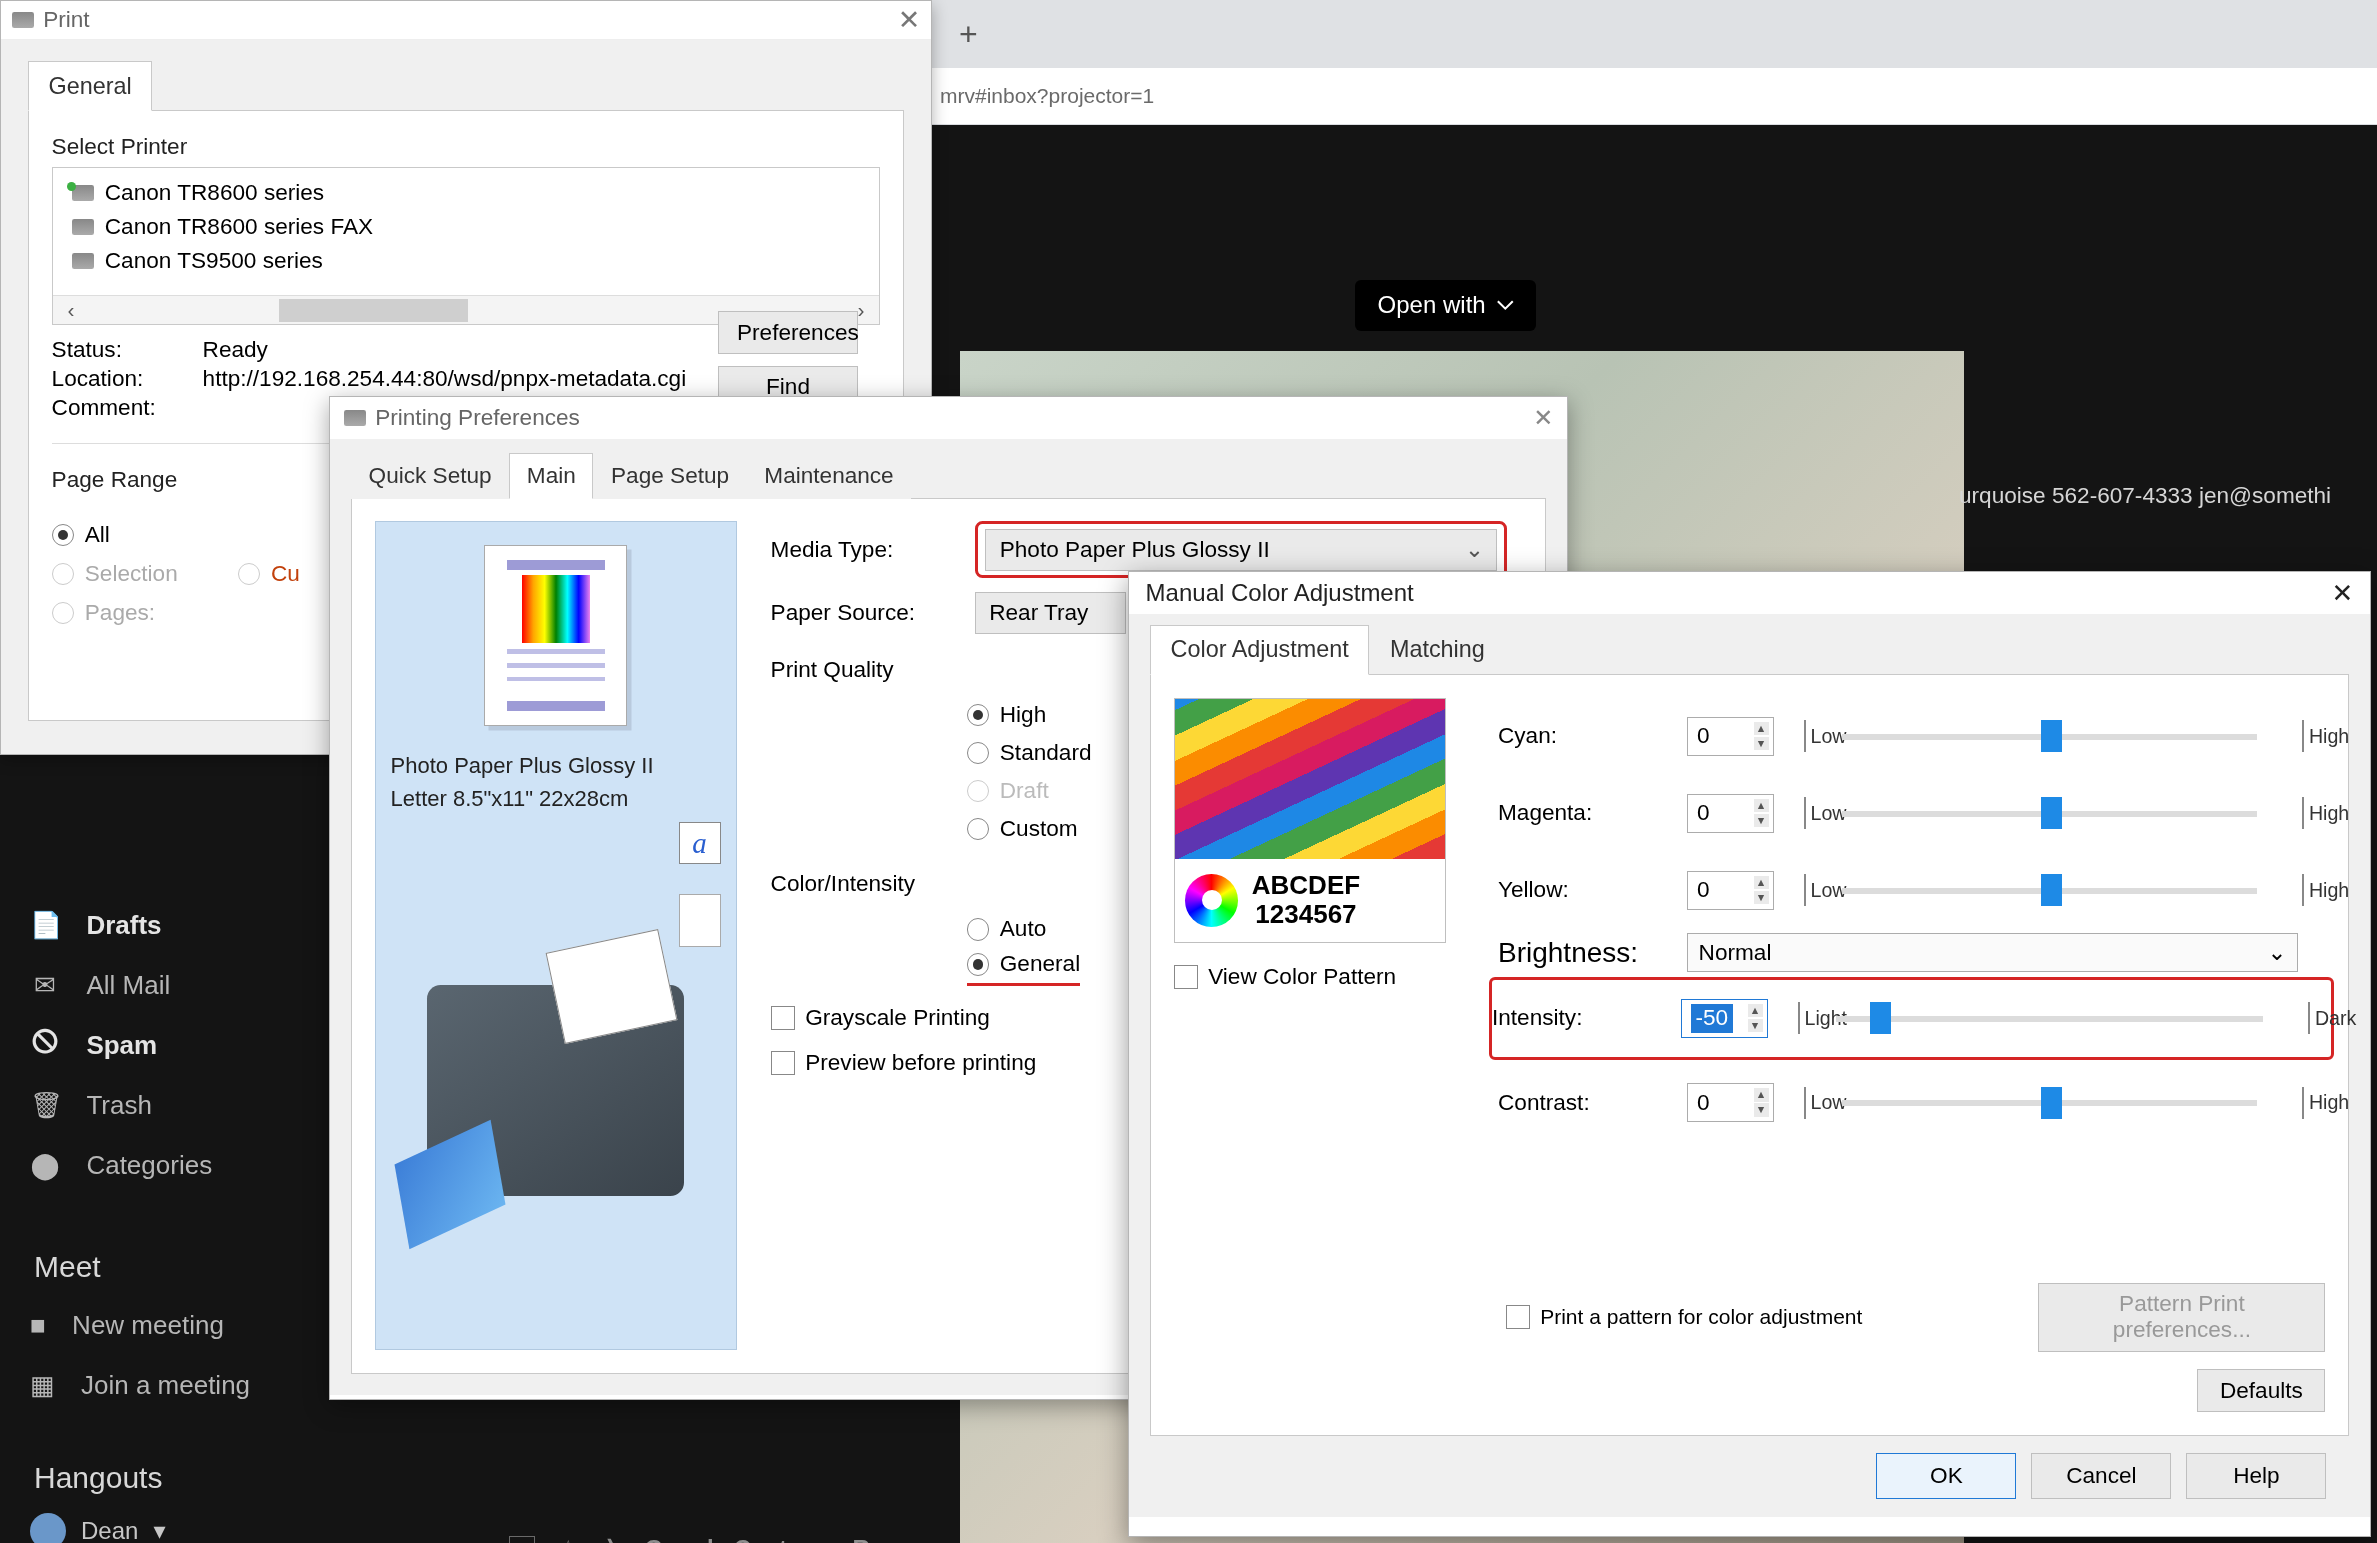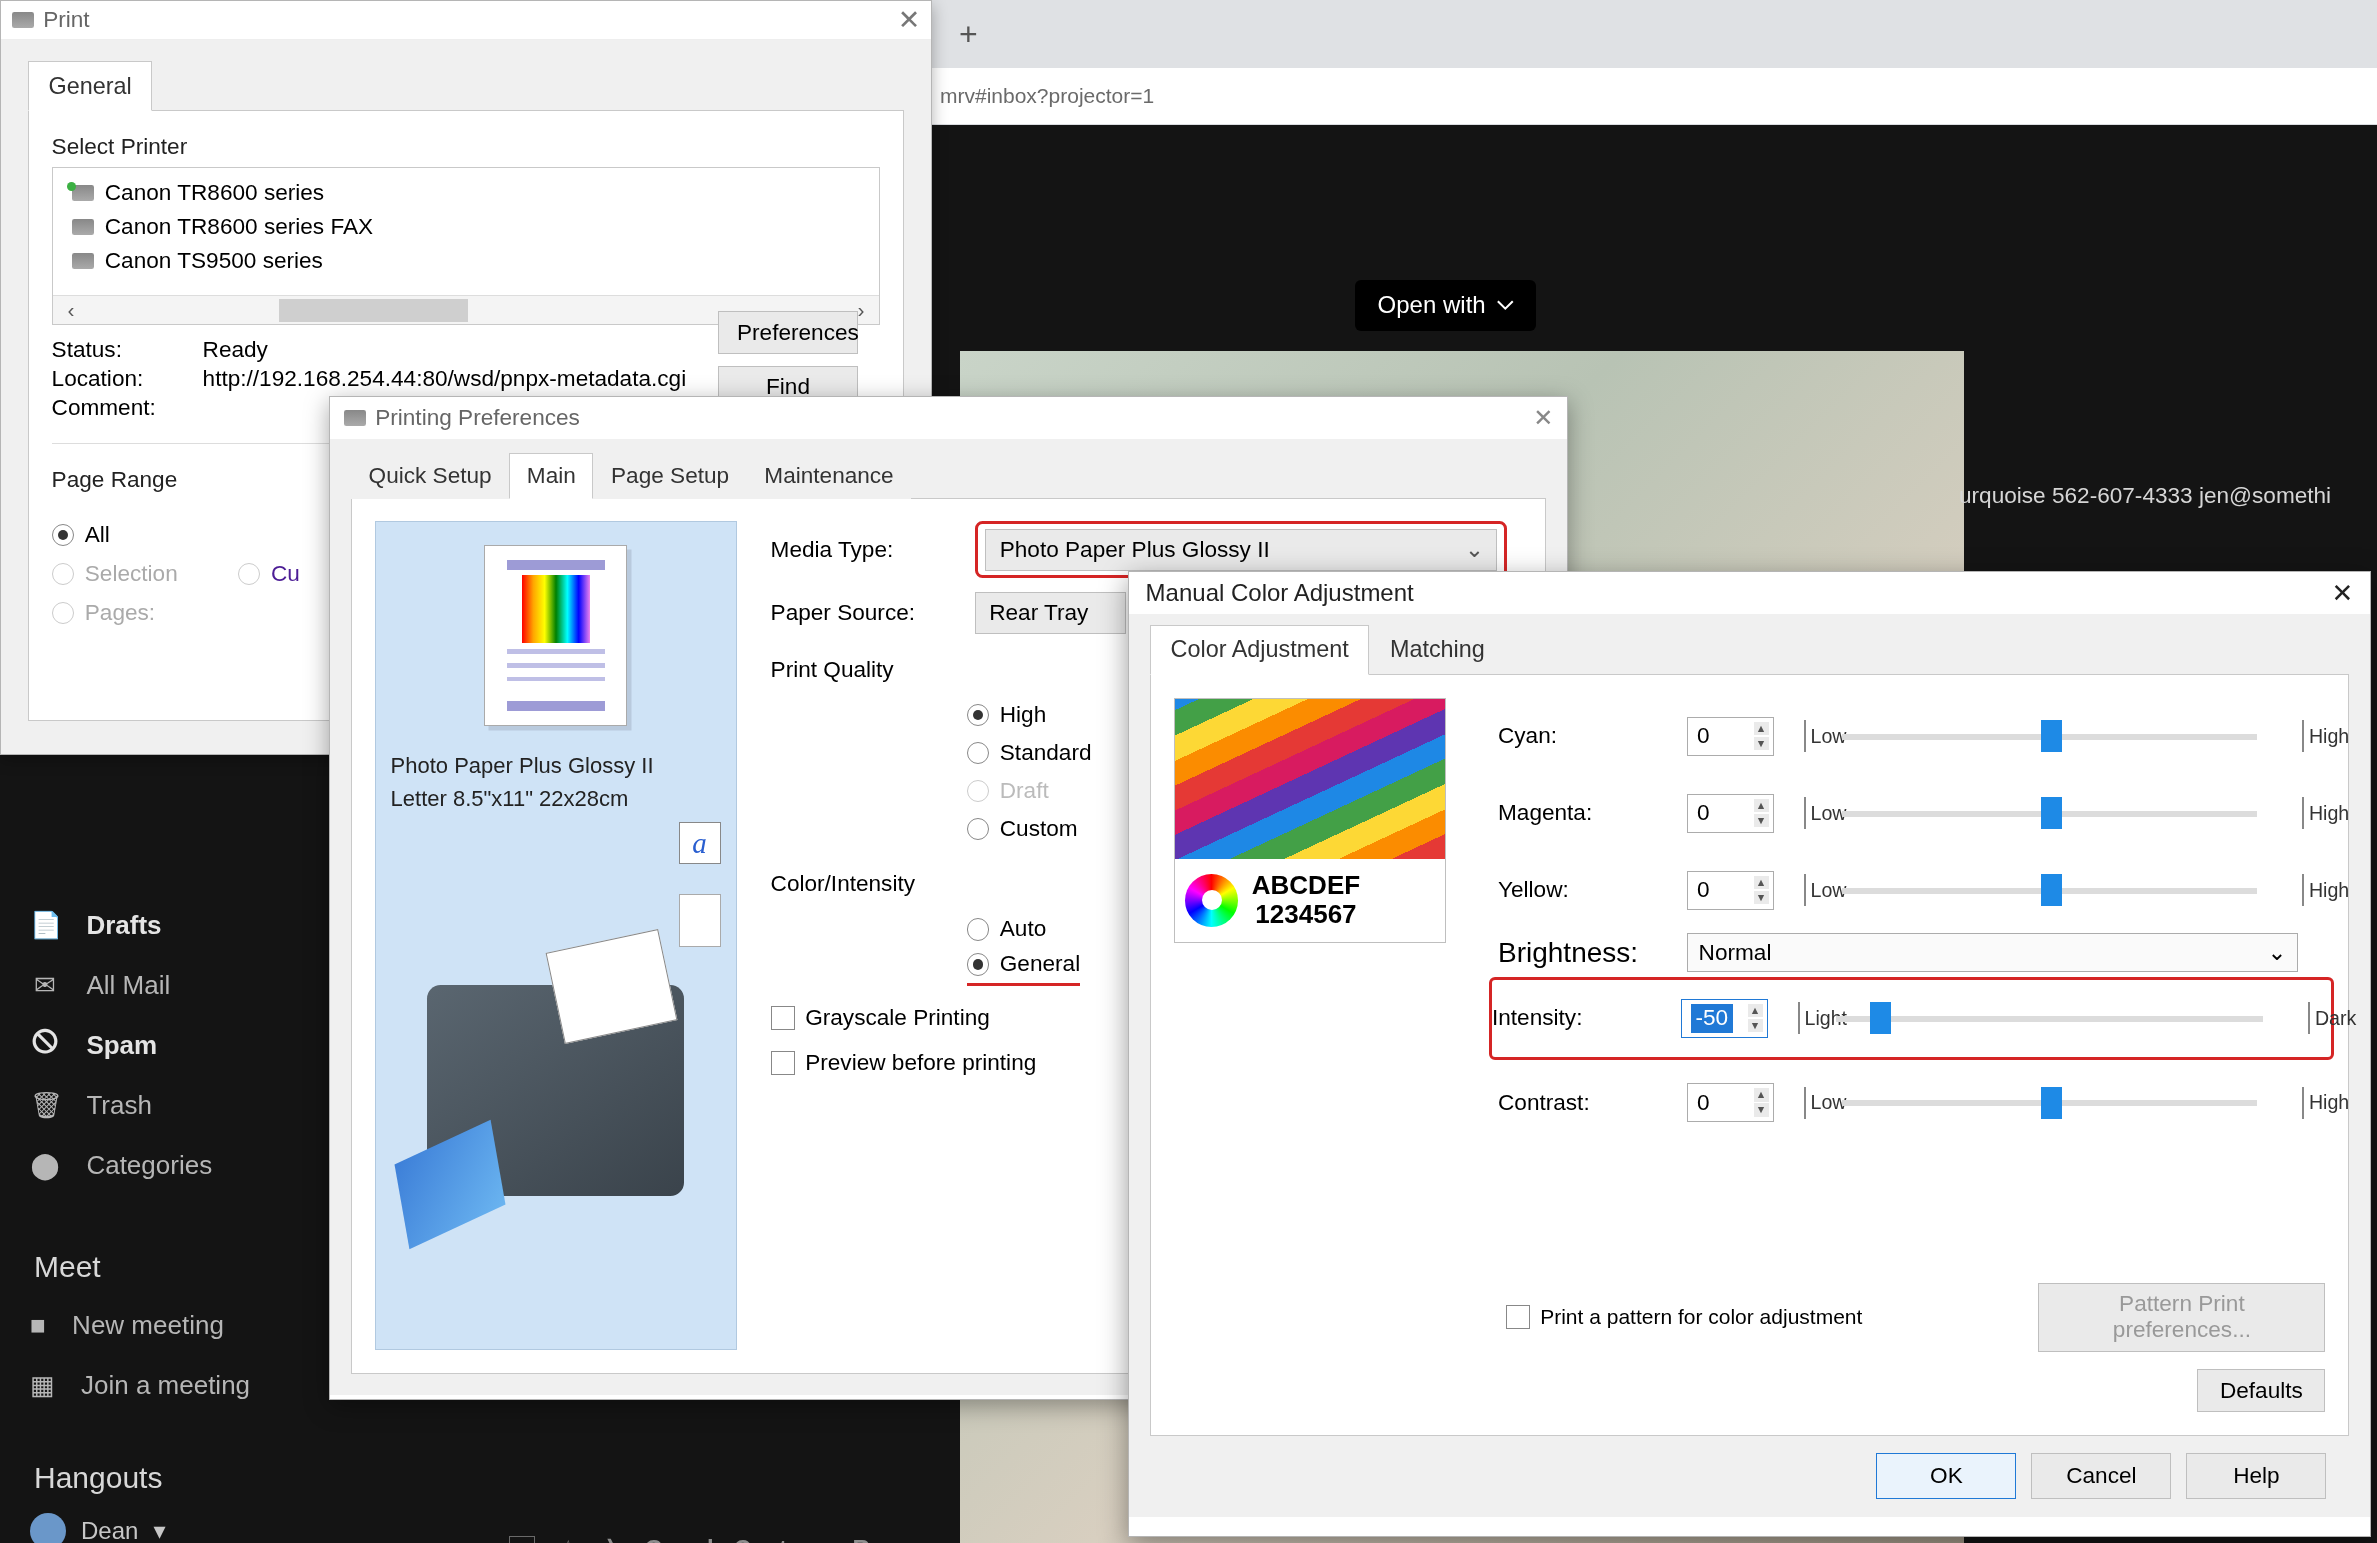--- a/index.html
+++ b/index.html
@@ -275,21 +275,21 @@
             </div>
           <div class="r">
               <span class="rb dis"></span>
               <span style="color:#aaa">Pages:</span>
             </div>
         </div>
         <div class="radio-col">
           <div class="r" style="height:39px"></div>
           <div class="r">
               <span class="rb dis"></span>
-              <span style="color:#4c1d95">Cu</span>
+              <span style="color:#c2410c">Cu</span>
             </div>
         </div>
       </div>
     </div>
   </div>
 </div>
 
 <div class="win-pref">
   <div class="pref-title">
     <div style="display:flex;align-items:center;gap:9px;">
@@ -396,20 +396,24 @@
       <div class="pencil-preview">
         <div class="pencil-img"></div>
         <div class="pencil-txt">
           <div class="cw"></div>
           <div class="pencil-lbls">
               <div>ABCDEF</div>
               <div>1234567</div>
             </div>
         </div>
       </div>
+      <div class="view-pattern">
+          <span class="chk"></span>
+          <span>View Color Pattern</span>
+        </div>
 
       <div class="slider-block">
 
         <div class="slider-row">
           <span class="slbl">Cyan:</span>
           <div class="spin">
               <span>0</span>
               <div class="spin-btns">
                 <div>▲</div>
                 <div>▼</div>

